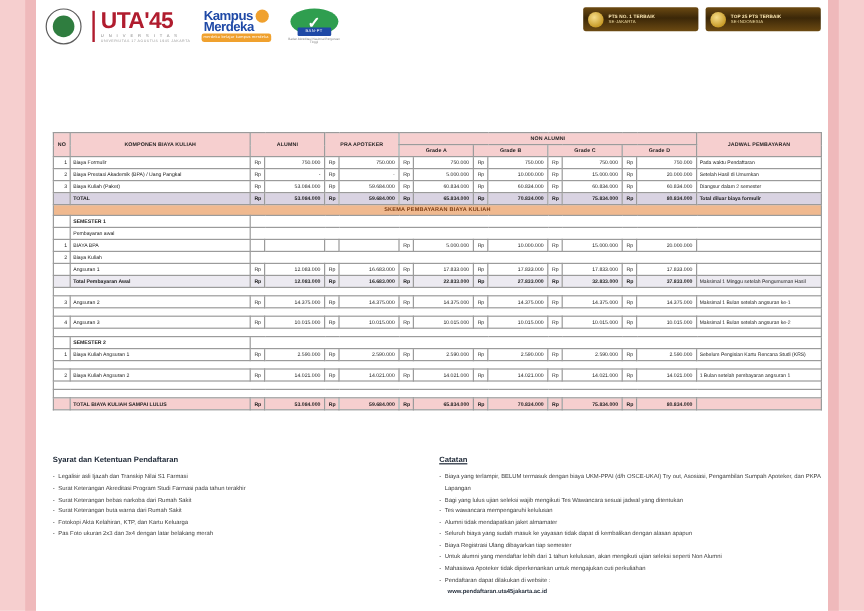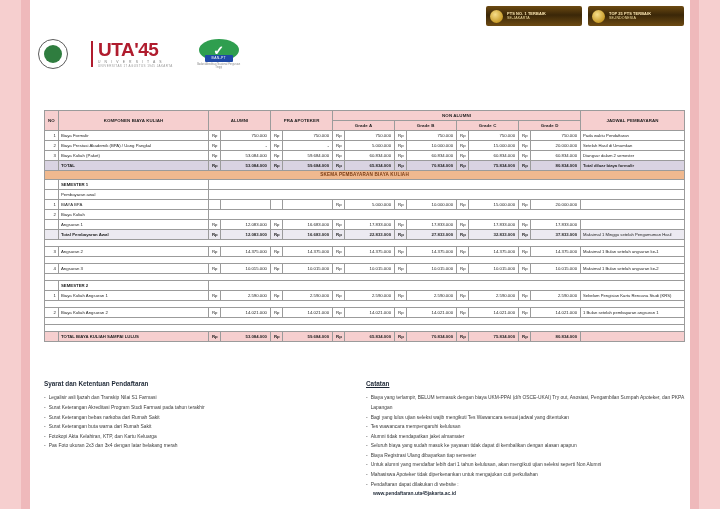--- a/index.html
+++ b/index.html
@@ -14,21 +14,21 @@
   .rail{position:absolute;top:0;height:509px;width:30px;background:#f6cfcf;}
   .rail.left{left:0;}
   .rail.right{right:0;}
   .rail-inner{position:absolute;top:0;height:509px;width:9px;background:#efb9bb;}
   .rail.left .rail-inner{right:0;}
   .rail.right .rail-inner{left:0;}
   .sheet{position:absolute;left:30px;top:0;width:660px;height:509px;background:#fff;}
 
   
   .header{position:relative;height:46px;}
-  .logos{position:absolute;left:8px;top:7px;display:flex;align-items:center;gap:23px;margin-top:32px;}
+  .logos{position:absolute;left:8px;top:7px;display:flex;align-items:center;gap:9px;}
   .logo-seal{width:28px;height:28px;border-radius:50%;border:1.6px solid #5c5c5c;
     display:flex;align-items:center;justify-content:center;background:#fff;}
   .logo-seal .inner{width:18px;height:18px;border-radius:50%;background:#2f7d3f;}
   .uta-block{display:flex;align-items:center;gap:5px;}
   .uta-bar{width:2px;height:26px;background:#b01c2e;}
   .uta-text{line-height:1;}
   .uta-main{font-size:19px;font-weight:bold;color:#b01c2e;letter-spacing:-.5px;}
   .uta-sub{font-size:3.4px;letter-spacing:1.6px;color:#7a7a7a;margin-top:2px;}
   .uta-sub2{font-size:3px;letter-spacing:.4px;color:#9a9a9a;margin-top:1px;}
   .km{position:relative;width:62px;height:30px;}
@@ -112,20 +112,28 @@
             <div class="inner"></div>
           </div>
         <div class="uta-block">
           <div class="uta-bar"></div>
           <div class="uta-text">
             <div class="uta-main">UTA'45</div>
             <div class="uta-sub">U N I V E R S I T A S</div>
             <div class="uta-sub2">UNIVERSITAS 17 AGUSTUS 1945 JAKARTA</div>
           </div>
         </div>
+        <div class="km">
+          <div class="km-dot"></div>
+          <div class="km-t1">Kampus</div>
+          <div class="km-t2">Merdeka</div>
+          <div class="km-ribbon">
+              <span>merdeka belajar kampus merdeka</span>
+            </div>
+        </div>
         <div class="ban">
           <div class="ban-oval">
               <span class="chk">✓</span>
             </div>
           <div class="ban-label">
               <span>BAN-PT</span>
             </div>
           <div class="ban-cap">Badan Akreditasi Nasional Perguruan Tinggi</div>
         </div>
       </div>

